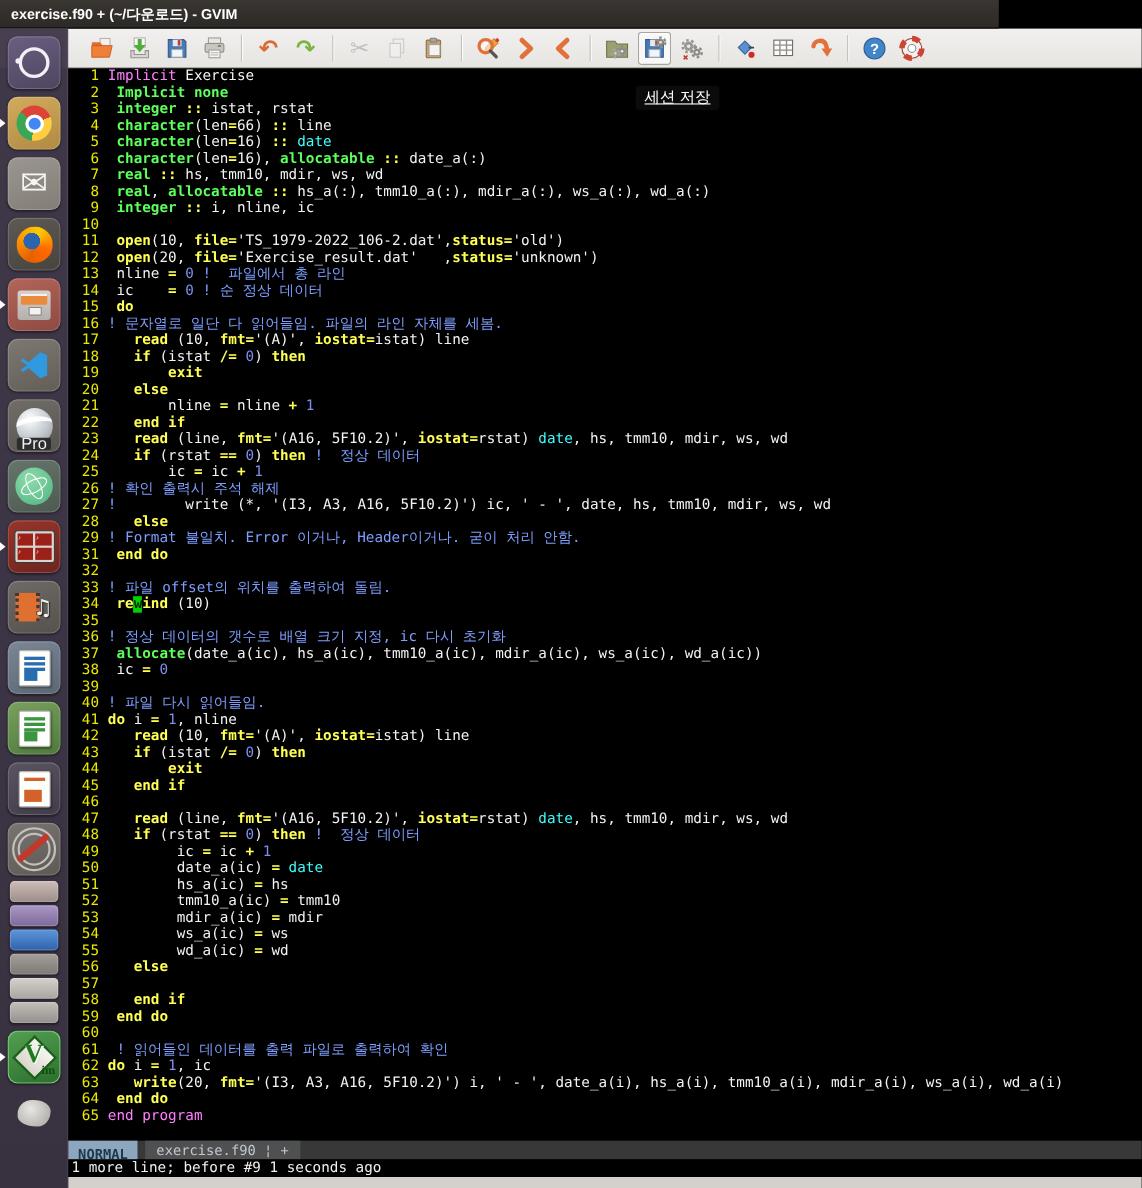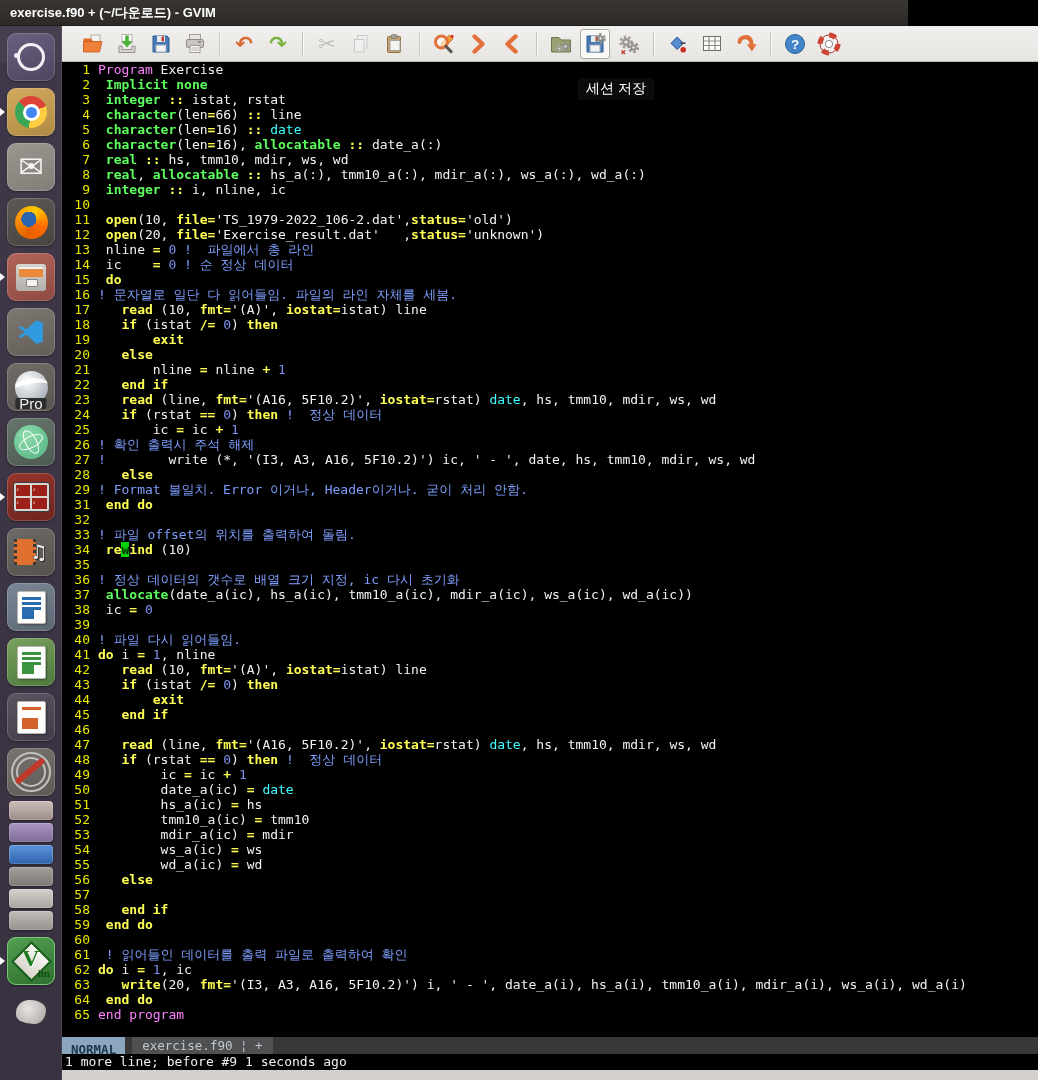--- a/index.html
+++ b/index.html
@@ -19,21 +19,21 @@
   .tb-btn{width:30px;height:30px;display:flex;align-items:center;justify-content:center;
     border:1px solid transparent;border-radius:3px;background:transparent;padding:0;margin:0 2px;}
   .tb-btn svg{width:24px;height:24px;display:block;}
   .tb-btn .glyph{font-size:21px;font-weight:bold;line-height:24px;font-family:"DejaVu Sans",sans-serif;}
   .tb-btn.hovered{border:1px solid #a9a5a0;background:#f9f8f6;box-shadow:inset 0 0 0 1px #fff;}
   .tb-btn.disabled{opacity:.45;filter:grayscale(90%);}
   .tb-sep{width:1px;height:24px;background:#c6c3bf;box-shadow:1px 0 0 #fbfaf9;margin:0 7px;}
 
   
   .tooltip{position:absolute;left:578px;top:78px;z-index:9;color:#fff;font-size:14px;
-    background:rgba(12,12,12,.92);padding:2px 8px;border-radius:3px;}
+    background:rgba(12,12,12,.92);padding:2px 8px;border-radius:3px;text-decoration:underline;}
 
   
   .editor{position:absolute;left:62px;top:62px;width:976px;height:975px;background:#000;
     overflow:hidden;font-family:"DejaVu Sans Mono",monospace;font-size:13px;z-index:1;}
   .cl{height:15px;line-height:15px;white-space:pre;}
   .lnum{display:inline-block;width:24px;text-align:right;margin:0 8px 0 4px;color:var(--lnum);}
   .s-tx{color:var(--tx);} .s-kw{color:var(--kw);font-weight:bold;}
   .s-op{color:var(--kw);font-weight:bold;} .s-ty{color:var(--ty);font-weight:bold;}
   .s-pre{color:var(--pre);} .s-cm{color:var(--cm);} .s-num{color:var(--num);}
   .s-id{color:var(--id);} .s-st{color:var(--tx);}
@@ -301,21 +301,21 @@
     <button class="tb-btn">
       <svg viewBox="0 0 24 24">
         <circle cx="12" cy="12" r="9" fill="#f3f2f0" stroke="#a8352a"></circle>
         <circle cx="12" cy="12" r="9" fill="none" stroke="#cc4433" stroke-width="5" stroke-dasharray="7 7.1"></circle>
         <circle cx="12" cy="12" r="3.6" fill="#fff" stroke="#8f8c88"></circle>
       </svg>
     </button>
   </div>
 
 <div class="editor" id="editor">
-    <div class="cl"><span class="lnum">1</span><span class="s-pre">Program</span><span class="s-tx"> Exercise</span></div>
+    <div class="cl"><span class="lnum">1</span><span class="s-pre">Implicit</span><span class="s-tx"> Exercise</span></div>
     <div class="cl"><span class="lnum">2</span><span class="s-tx"> </span><span class="s-ty">Implicit none</span></div>
     <div class="cl"><span class="lnum">3</span><span class="s-tx"> </span><span class="s-ty">integer</span><span class="s-tx"> </span><span class="s-op">::</span><span class="s-tx"> istat, rstat</span></div>
     <div class="cl"><span class="lnum">4</span><span class="s-tx"> </span><span class="s-ty">character</span><span class="s-tx">(len</span><span class="s-op">=</span><span class="s-tx">66) </span><span class="s-op">::</span><span class="s-tx"> line</span></div>
     <div class="cl"><span class="lnum">5</span><span class="s-tx"> </span><span class="s-ty">character</span><span class="s-tx">(len</span><span class="s-op">=</span><span class="s-tx">16) </span><span class="s-op">::</span><span class="s-tx"> </span><span class="s-id">date</span></div>
     <div class="cl"><span class="lnum">6</span><span class="s-tx"> </span><span class="s-ty">character</span><span class="s-tx">(len</span><span class="s-op">=</span><span class="s-tx">16), </span><span class="s-ty">allocatable</span><span class="s-tx"> </span><span class="s-op">::</span><span class="s-tx"> date_a(:)</span></div>
     <div class="cl"><span class="lnum">7</span><span class="s-tx"> </span><span class="s-ty">real</span><span class="s-tx"> </span><span class="s-op">::</span><span class="s-tx"> hs, tmm10, mdir, ws, wd</span></div>
     <div class="cl"><span class="lnum">8</span><span class="s-tx"> </span><span class="s-ty">real</span><span class="s-tx">, </span><span class="s-ty">allocatable</span><span class="s-tx"> </span><span class="s-op">::</span><span class="s-tx"> hs_a(:), tmm10_a(:), mdir_a(:), ws_a(:), wd_a(:)</span></div>
     <div class="cl"><span class="lnum">9</span><span class="s-tx"> </span><span class="s-ty">integer</span><span class="s-tx"> </span><span class="s-op">::</span><span class="s-tx"> i, nline, ic</span></div>
     <div class="cl"><span class="lnum">10</span></div>
     <div class="cl"><span class="lnum">11</span><span class="s-tx"> </span><span class="s-kw">open</span><span class="s-tx">(10, </span><span class="s-kw">file</span><span class="s-op">=</span><span class="s-st">'TS_1979-2022_106-2.dat'</span><span class="s-tx">,</span><span class="s-kw">status</span><span class="s-op">=</span><span class="s-st">'old'</span><span class="s-tx">)</span></div>

